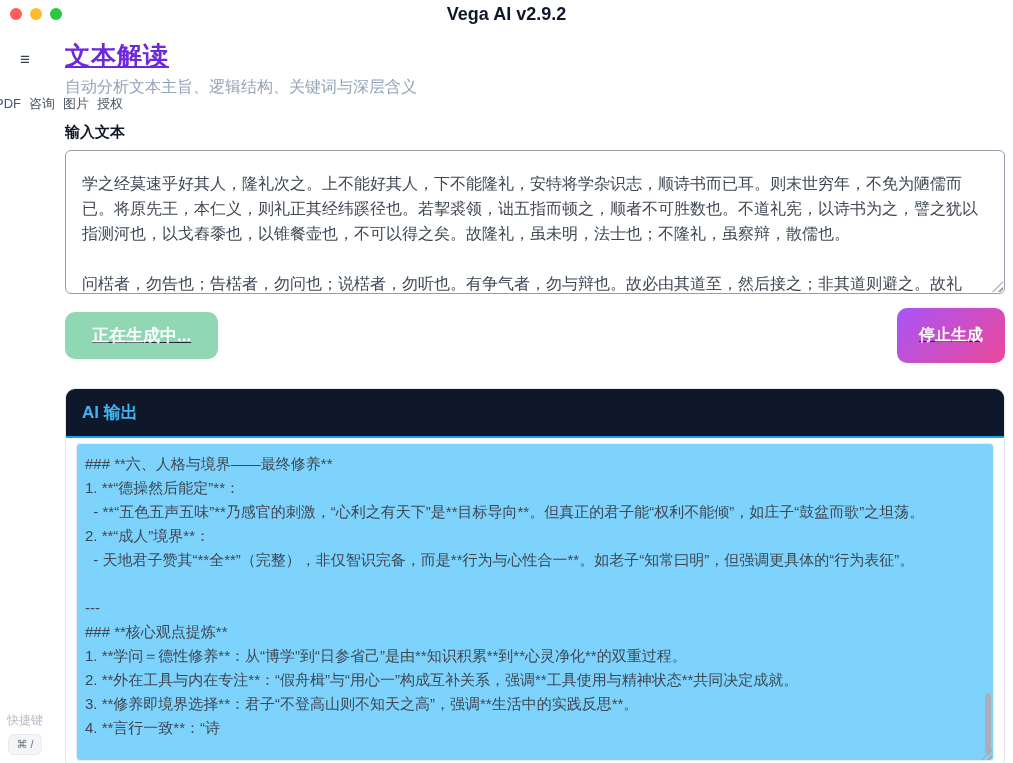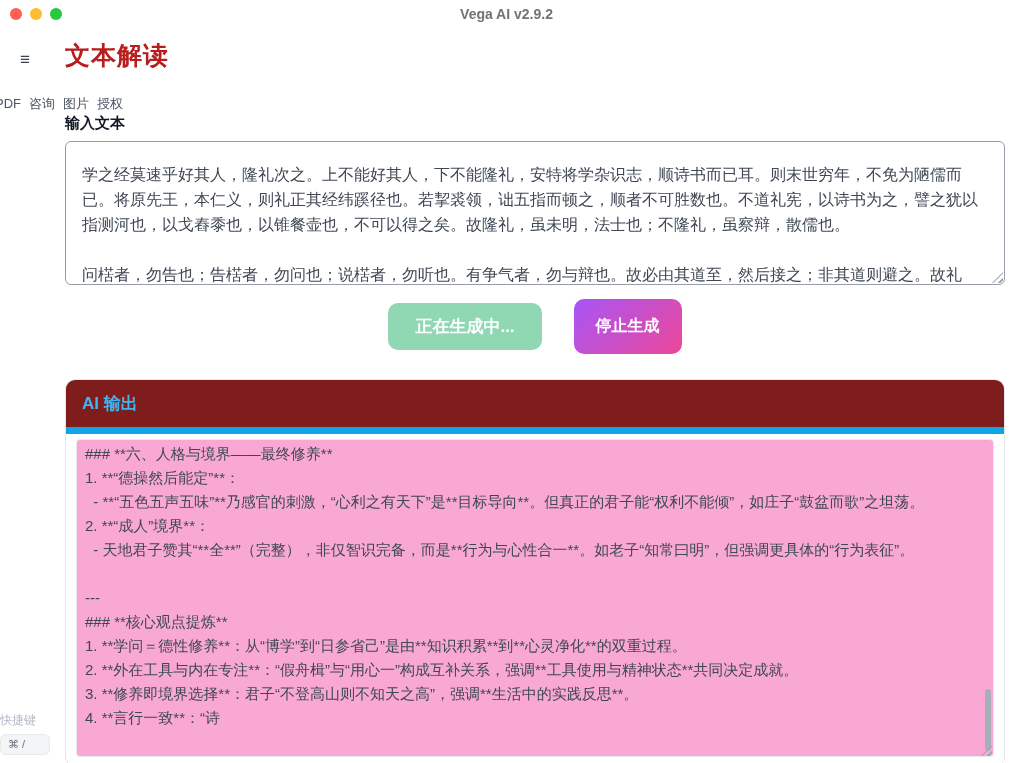--- a/index.html
+++ b/index.html
@@ -7,65 +7,65 @@
   body {
     font-family: "Liberation Sans", "DejaVu Sans", sans-serif;
     background:#ffffff; color:#1f2937; overflow:hidden; position:relative;
   }
   
   .titlebar { position:absolute; top:0; left:0; width:1013px; height:28px; }
   .traffic { position:absolute; left:10px; top:8px; display:flex; gap:8px; }
   .tl { width:12px; height:12px; border-radius:50%; display:inline-block; }
   .tl.red{ background:#ff5f57; } .tl.yellow{ background:#febc2e; } .tl.green{ background:#28c840; }
   .win-title { position:absolute; left:0; right:0; top:0; height:28px; line-height:28px;
-    text-align:center; font-size:14px; font-weight:bold; color:#737373; }
+    text-align:center; font-size:18px; font-weight:bold; color:#0f172a; }
   
   .sidebar { position:absolute; left:0; top:28px; width:50px; bottom:0; display:flex;
     flex-direction:column; align-items:center; }
   .menu-toggle { margin-top:18px; height:28px; display:flex; align-items:center; justify-content:center;
     font-size:17px; color:#374151; cursor:pointer; }
   .nav { margin-top:5px; display:flex; flex-direction:row; align-items:center; }
   .nav-item { height:43px; min-width:34px; display:flex; align-items:center; justify-content:center;
     font-size:13px; color:#4b5563; cursor:pointer; }
   .nav-item.active { height:47px; margin:1px 0; padding:0 4px; border-radius:13px; color:#ffffff;
     background:linear-gradient(135deg,#a855f7 0%,#ec4899 100%); }
   .shortcut { position:absolute; bottom:8px; left:0; width:50px; display:flex; flex-direction:column;
-    }
+    align-items:center; }
   .shortcut-label { font-size:12px; color:#b3bac6; }
   .shortcut-key { margin-top:5px; font-size:11px; color:#6b7280; background:#f4f5f7;
     border:1px solid #e7e9ee; border-radius:6px; padding:3px 7px; }
   
   .main { position:absolute; left:65px; top:28px; width:940px; }
-  h1.page-title { font-size:25px; font-weight:bold; color:#b91c1c; margin-top:11px; letter-spacing:1px; }
+  h1.page-title { font-size:25px; font-weight:bold; color:#6d28d9; margin-top:11px; letter-spacing:1px;text-decoration:underline; }
   .subtitle { font-size:16px; color:#94a3b8; margin-top:5px; }
-  .input-label { display:block; font-size:15px; font-weight:bold; color:#111827; margin-top:42px; }
+  .input-label { display:block; font-size:15px; font-weight:bold; color:#111827; margin-top:25px; }
   .input-wrap { position:relative; margin-top:8px; }
   textarea.input-area {
     width:940px; height:144px; border:1px solid #979da8; border-radius:6px;
     padding:20px 16px 0 16px; font-family:inherit; font-size:16px; line-height:25px;
     color:#3f4754; resize:none; overflow:hidden; outline:none; display:block; background:#fff;
   }
   .grip { position:absolute; right:2px; bottom:2px; width:11px; height:11px;
     background:repeating-linear-gradient(135deg, transparent 0 3px, #a3a9b3 3px 4.5px);
     clip-path:polygon(100% 0, 100% 100%, 0 100%); cursor:nwse-resize; }
   
-  .actions { margin-top:14px; display:flex; justify-content:center; align-items:center; gap:32px; }
+  .actions { margin-top:14px; display:flex; justify-content:space-between; align-items:center; gap:32px;text-decoration:underline; }
   .btn { border:none; border-radius:10px; color:#fff; font-family:inherit; font-weight:bold; cursor:pointer; }
   .btn-generate { background:#90d7b4; font-size:17px; padding:12px 27px; }
   .btn-stop { background:linear-gradient(135deg,#a855f7 0%,#ec4899 100%); font-size:16px; padding:17px 22px; }
   
   .output-panel { margin-top:25px; border:1px solid #e3e6ea; border-radius:10px; background:#ffffff;
     overflow:hidden; }
-  .panel-header { background:#7f1d1d; border-bottom:7px solid #0ea5e9; padding:12px 16px; }
+  .panel-header { background:#0f172a; border-bottom:2px solid #0ea5e9; padding:12px 16px; }
   .panel-header span { font-size:17px; font-weight:bold; color:#3db6f2; }
   .output-wrap { position:relative; padding:5px 10px 9px 10px; }
   textarea.output-area {
     width:100%; height:318px; border:1px solid #e8eaee; border-radius:4px;
-    padding:2px 8px; font-family:inherit; font-size:15px; line-height:24px; color:#3f4754;
-    resize:none; overflow:hidden; outline:none; display:block; background:#f9a8d4;
+    padding:8px 8px; font-family:inherit; font-size:15px; line-height:24px; color:#3f4754;
+    resize:none; overflow:hidden; outline:none; display:block; background:#7dd3fc;
   }
   .output-scrollbar { position:absolute; right:13px; bottom:15px; width:6px; height:62px;
     border-radius:3px; background:#a9afb9; cursor:pointer; }
   .output-wrap .grip { right:12px; bottom:10px; }
 </style>
 </head>
 <body>
 
 <div class="titlebar">
   <div class="traffic">
@@ -87,20 +87,21 @@
     <div class="nav-item">授权</div>
   </nav>
   <div class="shortcut">
     <div class="shortcut-label">快捷键</div>
     <div class="shortcut-key">⌘ /</div>
   </div>
 </aside>
 
 <main class="main">
   <h1 class="page-title">文本解读</h1>
+  <p class="subtitle">自动分析文本主旨、逻辑结构、关键词与深层含义</p>
 
   <label class="input-label">输入文本</label>
   <div class="input-wrap">
     <textarea class="input-area" spellcheck="false" style="">学之经莫速乎好其人，隆礼次之。上不能好其人，下不能隆礼，安特将学杂识志，顺诗书而已耳。则末世穷年，不免为陋儒而已。将原先王，本仁义，则礼正其经纬蹊径也。若挈裘领，诎五指而顿之，顺者不可胜数也。不道礼宪，以诗书为之，譬之犹以指测河也，以戈舂黍也，以锥餐壶也，不可以得之矣。故隆礼，虽未明，法士也；不隆礼，虽察辩，散儒也。
 
 问楛者，勿告也；告楛者，勿问也；说楛者，勿听也。有争气者，勿与辩也。故必由其道至，然后接之；非其道则避之。故礼恭，而后可与言道之方；辞顺，而后可与言道之理；色从，而后可与言道之致。</textarea>
     <div class="grip"></div>
   </div>
 
   <div class="actions">

